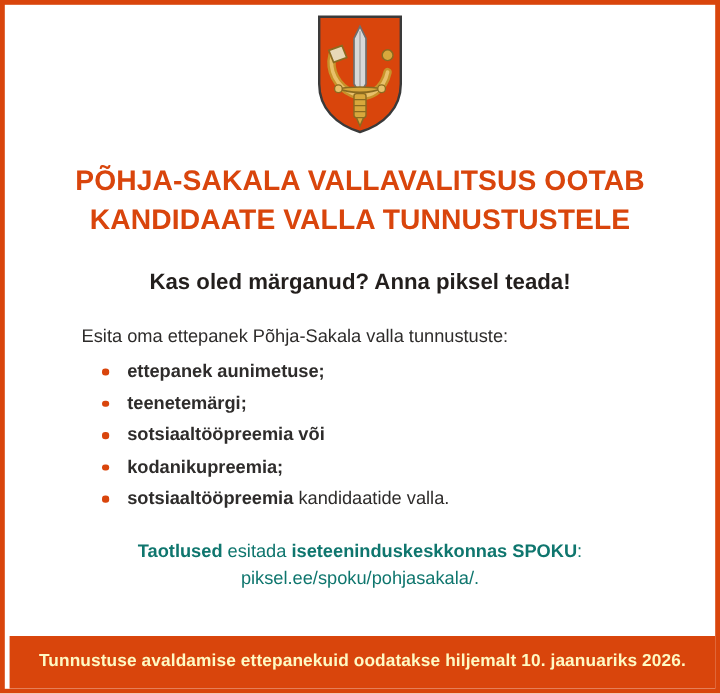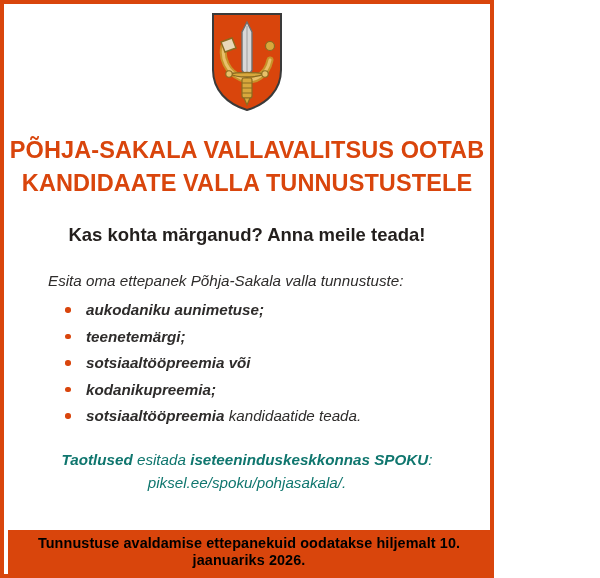--- a/index.html
+++ b/index.html
@@ -6,21 +6,21 @@
   html, body {
     margin: 0;
     padding: 0;
     background: #ffffff;
   }
   body {
     font-family: "Liberation Sans", "DejaVu Sans", sans-serif;
   }
   .poster {
     position: relative;
-    width: 494px;
+    width: 600px;
     height: 578px;
     box-sizing: border-box;
     background: #ffffff;
     border: 4px solid #d9450c;
     overflow: hidden;
   }
 
   
   .crest-wrap {
     width: 100%;
@@ -52,23 +52,22 @@
     text-align: center;
     color: #231f1d;
     font-size: 18.5px;
     font-weight: bold;
     line-height: 1.3;
   }
 
   
   .body-block {
     margin: 24px 0 0 0;
-    padding: 0 44px;
-    box-sizing: border-box;
-    font-style: italic;
+    padding: 0 64px;
+    box-sizing: border-box;
   }
   .intro {
     margin: 0;
     color: #2e2c2b;
     font-size: 15.2px;
     line-height: 1.35;
     font-weight: normal;
   }
   .award-list {
     list-style: none;
@@ -115,21 +114,21 @@
     bottom: 0;
     height: 44px;
     background: #d9450c;
     display: flex;
     align-items: center;
     justify-content: center;
     box-sizing: border-box;
     padding: 0 12px;
   }
   .footer-text {
-    color: #000000;
+    color: #fef9c3;
     font-size: 14.4px;
     font-weight: bold;
     text-align: center;
     line-height: 1.2;
     letter-spacing: 0.1px;
   }
 </style>
 </head>
 <body>
 
@@ -158,40 +157,40 @@
 
       <path d="M33,86 L39,86 L36,93 Z" fill="#d8a83c" stroke="#8a6a20" stroke-width="1.2"></path>
     </svg>
   </div>
 
   <h1 class="headline">
     <span class="hl-line">PÕHJA-SAKALA VALLAVALITSUS OOTAB</span>
     <span class="hl-line">KANDIDAATE VALLA TUNNUSTUSTELE</span>
   </h1>
 
-  <h2 class="subhead">Kas kohta märganud? Anna meile teada!</h2>
+  <h2 class="subhead">Kas oled märganud? Anna piksel teada!</h2>
 
   <div class="body-block">
     <p class="intro">Esita oma ettepanek Põhja-Sakala valla tunnustuste:</p>
 
     <ul class="award-list">
       <li>
-        <span class="strong">aukodaniku aunimetuse;</span><span class="plain"></span>
+        <span class="strong">ettepanek aunimetuse;</span><span class="plain"></span>
       </li>
       <li>
         <span class="strong">teenetemärgi;</span><span class="plain"></span>
       </li>
       <li>
         <span class="strong">sotsiaaltööpreemia või</span><span class="plain"></span>
       </li>
       <li>
         <span class="strong">kodanikupreemia;</span><span class="plain"></span>
       </li>
       <li>
-        <span class="strong">sotsiaaltööpreemia</span><span class="plain"> kandidaatide teada.</span>
+        <span class="strong">sotsiaaltööpreemia</span><span class="plain"> kandidaatide valla.</span>
       </li>
     </ul>
 
     <p class="apply">
       <span class="b">Taotlused</span><span> esitada </span><span class="b">iseteeninduskeskkonnas SPOKU</span><span>:</span>
       <span class="url">piksel.ee/spoku/pohjasakala/.</span>
     </p>
   </div>
 
   <div class="footer-bar">

